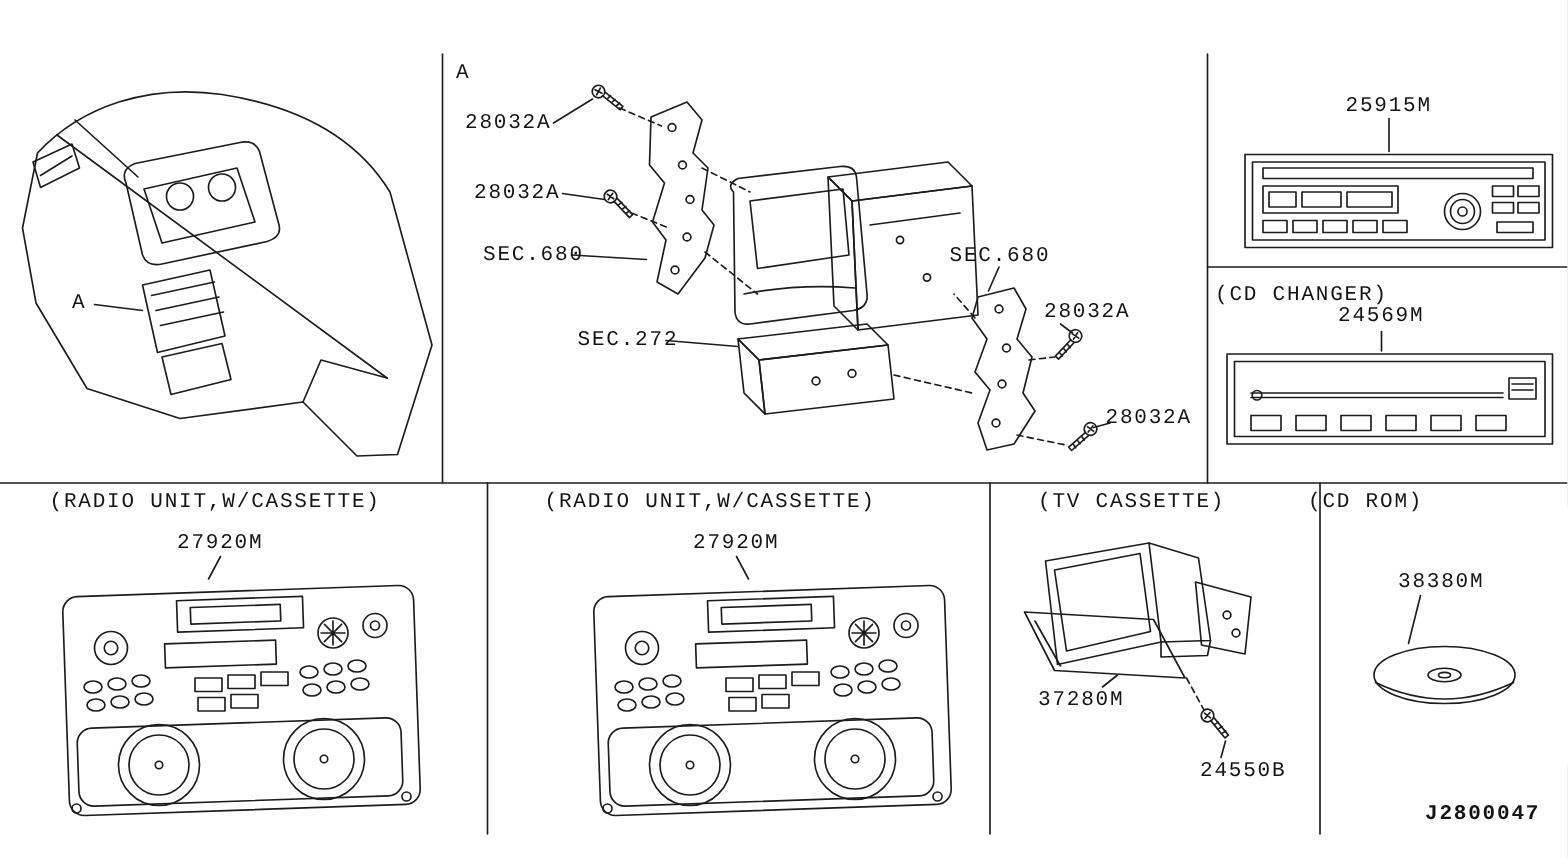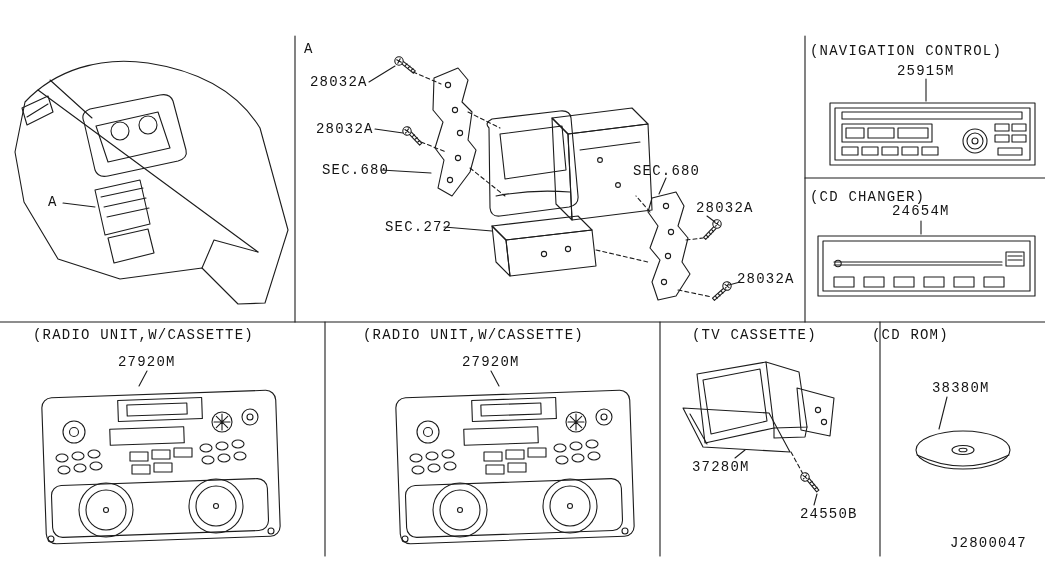--- a/index.html
+++ b/index.html
@@ -5,21 +5,21 @@
   *{margin:0;padding:0;box-sizing:border-box}
   html,body{background:#e8e8e8}
   .sheet{
     position:relative;width:1045px;height:572px;background:#ffffff;
     overflow:hidden;font-family:"Liberation Mono","DejaVu Sans Mono",monospace;
   }
   .lbl{
     position:absolute;font-size:14px;letter-spacing:1.2px;line-height:1;
     color:#141414;white-space:nowrap;
   }
-  .lbl.bold{font-weight:normal}
+  .lbl.bold{font-weight:bold}
   svg.art{position:absolute;left:0;top:0}
   .dash{stroke-dasharray:4 3}
 </style>
 </head>
 <body>
 
 <div class="sheet">
 
   <svg class="art" width="1045" height="572" viewBox="0 0 1045 572" stroke="#1c1c1c" fill="none" stroke-width="1.1" stroke-linecap="round" stroke-linejoin="round">
 
@@ -236,25 +236,24 @@
   <div class="lbl" style="left:304px;top:42px">A</div>
 
   <div class="lbl" style="left:310px;top:75px">28032A</div>
   <div class="lbl" style="left:316px;top:122px">28032A</div>
   <div class="lbl" style="left:322px;top:163px">SEC.680</div>
   <div class="lbl" style="left:385px;top:220px">SEC.272</div>
   <div class="lbl" style="left:633px;top:164px">SEC.680</div>
   <div class="lbl" style="left:696px;top:201px">28032A</div>
   <div class="lbl" style="left:737px;top:272px">28032A</div>
 
-  <div class="lbl" style="left:810px;top:44px">(NAVIGATION CONTROL)</div>
   <div class="lbl" style="left:897px;top:64px">25915M</div>
 
   <div class="lbl" style="left:810px;top:190px">(CD CHANGER)</div>
-  <div class="lbl" style="left:892px;top:204px">24654M</div>
+  <div class="lbl" style="left:892px;top:204px">24569M</div>
 
   <div class="lbl" style="left:33px;top:328px">(RADIO UNIT,W/CASSETTE)</div>
   <div class="lbl" style="left:118px;top:355px">27920M</div>
 
   <div class="lbl" style="left:363px;top:328px">(RADIO UNIT,W/CASSETTE)</div>
   <div class="lbl" style="left:462px;top:355px">27920M</div>
 
   <div class="lbl" style="left:692px;top:328px">(TV CASSETTE)</div>
   <div class="lbl" style="left:692px;top:460px">37280M</div>
   <div class="lbl" style="left:800px;top:507px">24550B</div>

